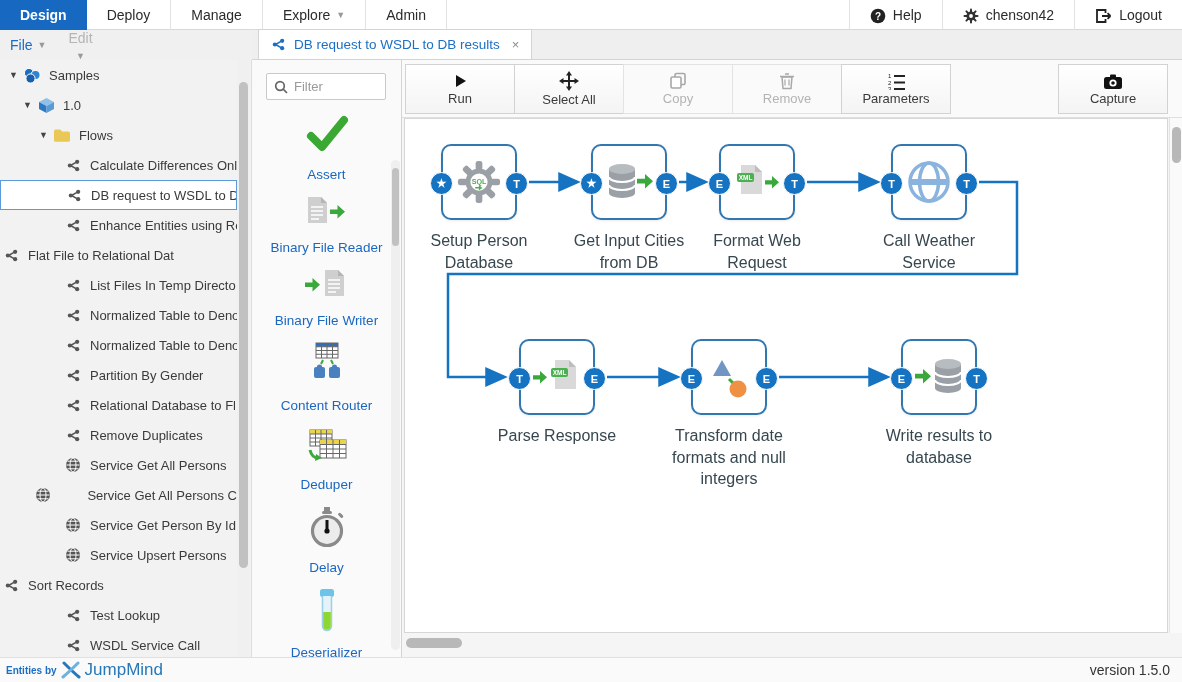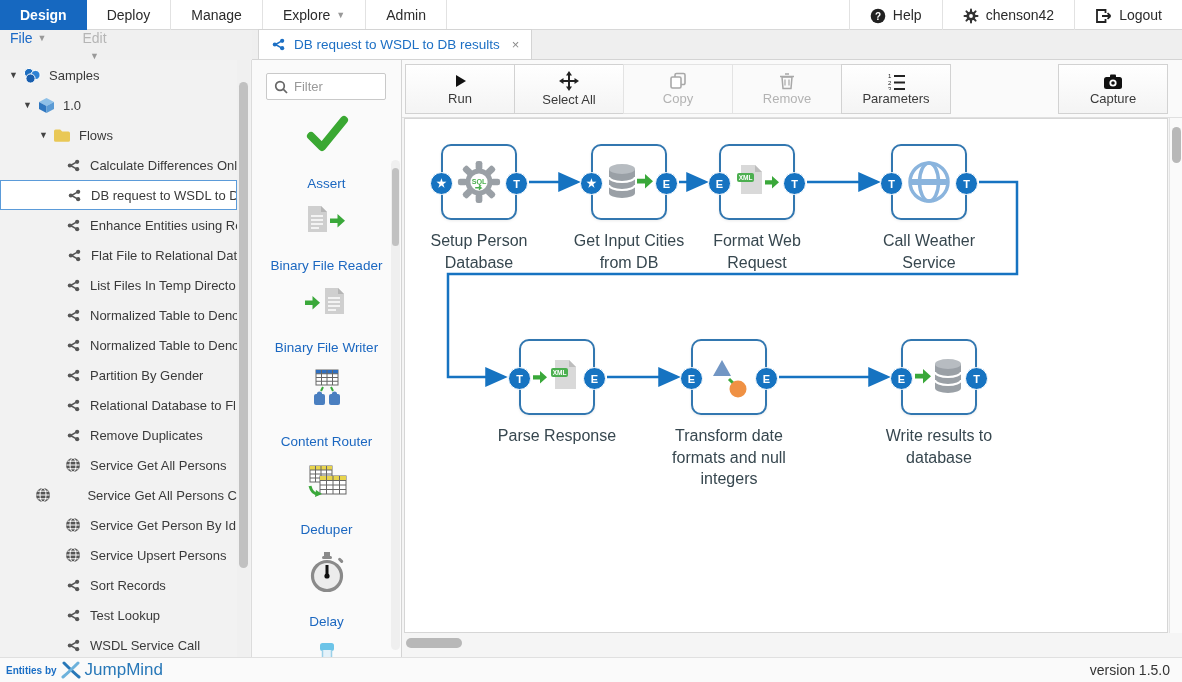--- a/index.html
+++ b/index.html
@@ -12,21 +12,21 @@
   .nav-item:first-child { border-left:none; }
   .nav-item.active { background:#1668c0; color:#fff; font-weight:bold; border-right:none; }
   .nav-spacer { flex:1; }
   .nav-right { display:flex; }
   .nav-right .nav-item { border-right:none; border-left:1px solid #e2e2e2; gap:7px; }
   .chev { font-size:9px; color:#999; }
   .ic { display:inline-block; vertical-align:middle; }
 
   
   .row2 { position:absolute; left:0; top:30px; width:1182px; height:30px; }
-  .menubar { position:absolute; left:0; top:0; width:252px; height:30px; background:#f0f0f0; display:flex; align-items:flex-start; padding-left:10px; gap:36px; }
+  .menubar { position:absolute; left:0; top:0; width:252px; height:30px; background:#f0f0f0; display:flex; align-items:center; padding-left:10px; gap:22px; }
   .menu-item { font-size:14px; color:#1a69c6; display:flex; align-items:center; gap:5px; cursor:pointer; }
   .menu-item.disabled { color:#b5b5b5; cursor:default;flex-direction:column; }
   .tabbar { position:absolute; left:252px; top:0; width:930px; height:30px; background:#efefef; border-bottom:1px solid #d4d4d4; display:flex; align-items:flex-end; }
   .tab { margin-left:6px; height:30px; background:#fff; border:1px solid #d4d4d4; border-bottom:none; display:flex; align-items:center; padding:0 12px; gap:8px; font-size:13.5px; color:#1c6fc4; }
   .tab .close { color:#8a8a8a; font-size:13px; margin-left:4px; cursor:pointer; }
 
   
   .tree-panel { position:absolute; left:0; top:60px; width:252px; height:597px; background:#f2f2f2; overflow:hidden; border-right:1px solid #dcdcdc; }
   .tree-row { height:30px; display:flex; align-items:center; font-size:13px; color:#3a3a3a; white-space:nowrap; overflow:hidden; width:237px; cursor:pointer; }
   .tree-row .expander { width:15px; font-size:9px; color:#444; text-align:center; flex:0 0 15px; }
@@ -36,21 +36,21 @@
   .tree-scroll { position:absolute; right:1px; top:0; width:13px; height:100%; background:#f0f0f0; }
   .thumb { position:absolute; background:#c1c1c1; border-radius:6px; }
 
   
   .palette { position:absolute; left:252px; top:60px; width:150px; height:597px; background:#fafafa; overflow:hidden; border-right:1px solid #d4d4d4; }
   .filter-box { margin:13px 14px 6px 14px; width:120px; height:27px; background:#fff; border:1px solid #c9c9c9; border-radius:2px; display:flex; align-items:center; padding:0 7px; gap:6px; }
   .filter-box input { border:none; outline:none; width:85px; font-size:13px; font-family:"Liberation Sans",sans-serif; color:#333; background:transparent; }
   .filter-box input::placeholder { color:#9a9a9a; }
   .palette-items { margin-top:14px; display:flex; flex-direction:column; align-items:center; }
   .palette-item { display:flex; flex-direction:column; align-items:center; margin-bottom:13px; cursor:pointer; }
-  .p-label { font-size:13.5px; color:#1b67c0; margin-top:20px; }
+  .p-label { font-size:13.5px; color:#1b67c0; margin-top:11px; }
   .pal-scroll { position:absolute; right:1px; top:100px; width:9px; height:490px; background:#efefef; border-radius:5px; }
 
   
   .canvas-panel { position:absolute; left:402px; top:60px; width:780px; height:597px; background:#f5f5f5; }
   .toolbar { position:absolute; left:0; top:0; width:780px; height:58px; background:#fafafa; border-bottom:1px solid #e0e0e0; display:flex; }
   .tb-btn { width:110px; height:50px; margin-top:4px; background:linear-gradient(#ffffff,#f4f4f4); border:1px solid #d2d2d2; margin-left:-1px; display:flex; flex-direction:column; align-items:center; justify-content:center; gap:1px; cursor:pointer; }
   .tb-btn:first-child { margin-left:3px; }
   .tb-label { font-size:13px; color:#3a3a3a; }
   .tb-btn.disabled { background:#fafafa; border-color:#e3e3e3; cursor:default; }
   .tb-btn.disabled .tb-label { color:#b3b3b3; }
@@ -212,21 +212,21 @@
         <span class="ticon">
           <svg class="ic" width="15" height="15" viewBox="0 0 18 18" xmlns="http://www.w3.org/2000/svg">
             <path d="M5.5 9 L13 4.7 M5.5 9 L13 13.3" stroke="#555" stroke-width="1.8" fill="none"></path>
             <circle cx="4.6" cy="9" r="2.5" fill="#555"></circle>
             <circle cx="13.4" cy="4.6" r="2.5" fill="#555"></circle>
             <circle cx="13.4" cy="13.4" r="2.5" fill="#555"></circle>
           </svg>
         </span>
         <span class="tlabel">Enhance Entities using Ro</span>
       </div>
-      <div class="tree-row" style="padding-left: 62px; justify-content: flex-end;">
+      <div class="tree-row" style="">
         <span class="ticon">
           <svg class="ic" width="15" height="15" viewBox="0 0 18 18" xmlns="http://www.w3.org/2000/svg">
             <path d="M5.5 9 L13 4.7 M5.5 9 L13 13.3" stroke="#555" stroke-width="1.8" fill="none"></path>
             <circle cx="4.6" cy="9" r="2.5" fill="#555"></circle>
             <circle cx="13.4" cy="4.6" r="2.5" fill="#555"></circle>
             <circle cx="13.4" cy="13.4" r="2.5" fill="#555"></circle>
           </svg>
         </span>
         <span class="tlabel">Flat File to Relational Dat</span>
       </div>
@@ -329,21 +329,21 @@
       <div class="tree-row" style="padding-left: 62px;">
         <span class="ticon">
           <svg class="ic" width="16" height="16" viewBox="0 0 16 16" xmlns="http://www.w3.org/2000/svg">
             <circle cx="8" cy="8" r="7" fill="#555"></circle>
             <ellipse cx="8" cy="8" rx="3" ry="7" stroke="#fff" fill="none"></ellipse>
             <path d="M1.3 8 h13.4 M2.5 4.2 h11 M2.5 11.8 h11" stroke="#fff" fill="none"></path>
           </svg>
         </span>
         <span class="tlabel">Service Upsert Persons</span>
       </div>
-      <div class="tree-row" style="padding-left: 62px;">
+      <div class="tree-row" style="">
         <span class="ticon">
           <svg class="ic" width="15" height="15" viewBox="0 0 18 18" xmlns="http://www.w3.org/2000/svg">
             <path d="M5.5 9 L13 4.7 M5.5 9 L13 13.3" stroke="#555" stroke-width="1.8" fill="none"></path>
             <circle cx="4.6" cy="9" r="2.5" fill="#555"></circle>
             <circle cx="13.4" cy="4.6" r="2.5" fill="#555"></circle>
             <circle cx="13.4" cy="13.4" r="2.5" fill="#555"></circle>
           </svg>
         </span>
         <span class="tlabel">Sort Records</span>
       </div>

